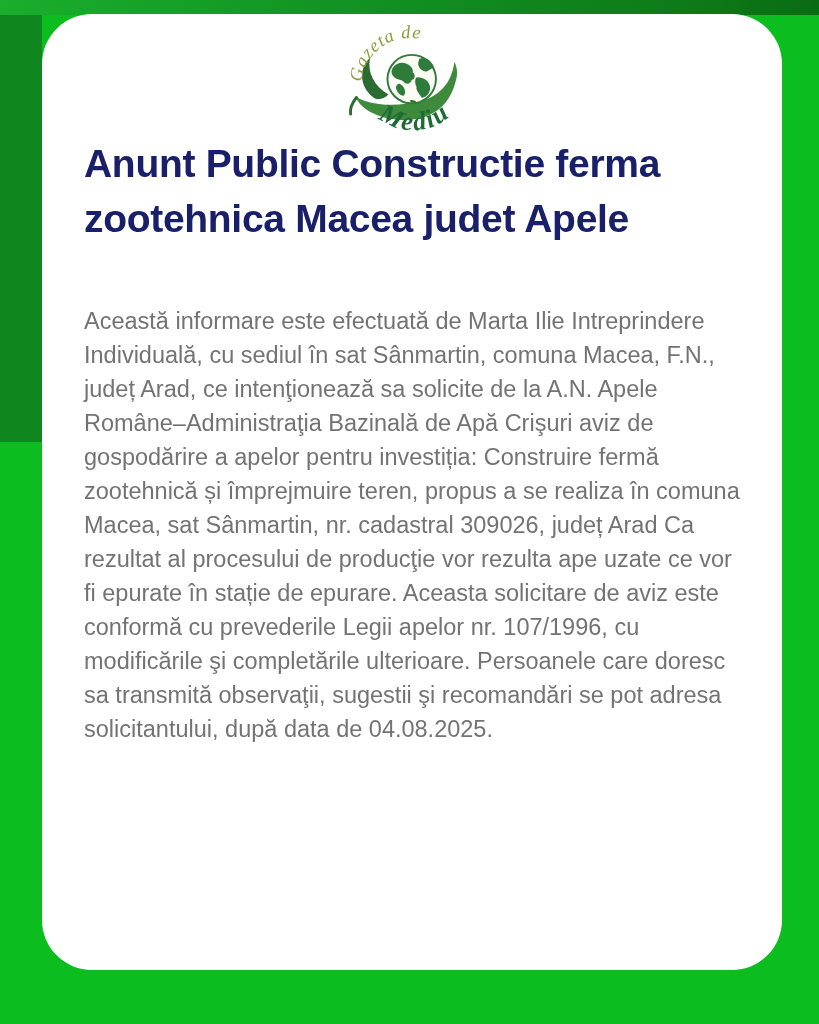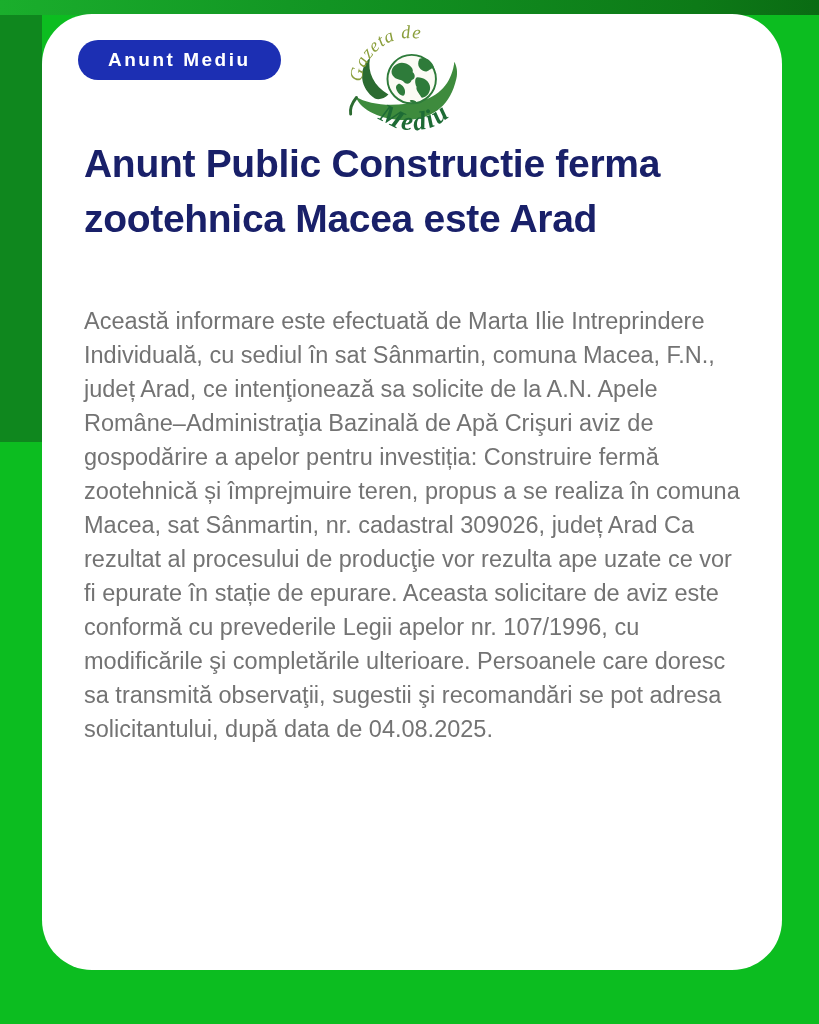--- a/index.html
+++ b/index.html
@@ -77,21 +77,20 @@
 </style>
 </head>
 <body>
 
 <div class="canvas">
   <div class="bg-top-band"></div>
   <div class="bg-left-strip"></div>
 
   <div class="card">
 
-    <div class="badge">Anunt Mediu</div>
 
     <div class="logo">
       <svg viewBox="0 0 130 122" xmlns="http://www.w3.org/2000/svg">
         <defs>
           <path id="arcTop" d="M 14,68 A 50 50 0 0 1 108,42" fill="none"></path>
           <path id="arcBot" d="M 24,90 A 56 56 0 0 0 116,83" fill="none"></path>
         </defs>
 
         <path d="M8,76 C14,92 40,102 64,100 C90,98 106,84 112,58
                  C114,50 112,44 110,40
@@ -112,18 +111,18 @@
 
         <text font-family="Liberation Serif, serif" font-style="italic" font-size="19" fill="#8a9e3b" letter-spacing="1">
           <textPath href="#arcTop" startOffset="5%">Gazeta de</textPath>
         </text>
         <text font-family="Liberation Serif, serif" font-style="italic" font-weight="bold" font-size="27" fill="#1d6b35" letter-spacing="2">
           <textPath href="#arcBot" startOffset="10%">Mediu</textPath>
         </text>
       </svg>
     </div>
 
-    <h1 class="title">Anunt Public Constructie ferma zootehnica Macea este Arad</h1>
+    <h1 class="title">Anunt Public Constructie ferma zootehnica Macea judet Apele</h1>
 
     <p class="body-text">Această informare este efectuată de Marta Ilie Intreprindere Individuală, cu sediul în sat Sânmartin, comuna Macea, F.N., județ Arad, ce intenţionează sa solicite de la A.N. Apele Române–Administraţia Bazinală de Apă Crişuri aviz de gospodărire a apelor pentru investiția: Construire fermă zootehnică și împrejmuire teren, propus a se realiza în comuna Macea, sat Sânmartin, nr. cadastral 309026, județ Arad Ca rezultat al procesului de producţie vor rezulta ape uzate ce vor fi epurate în stație de epurare. Aceasta solicitare de aviz este conformă cu prevederile Legii apelor nr. 107/1996, cu modificările şi completările ulterioare. Persoanele care doresc sa transmită observaţii, sugestii şi recomandări se pot adresa solicitantului, după data de 04.08.2025.</p>
 
   </div>
 </div>
 
 </body></html>

